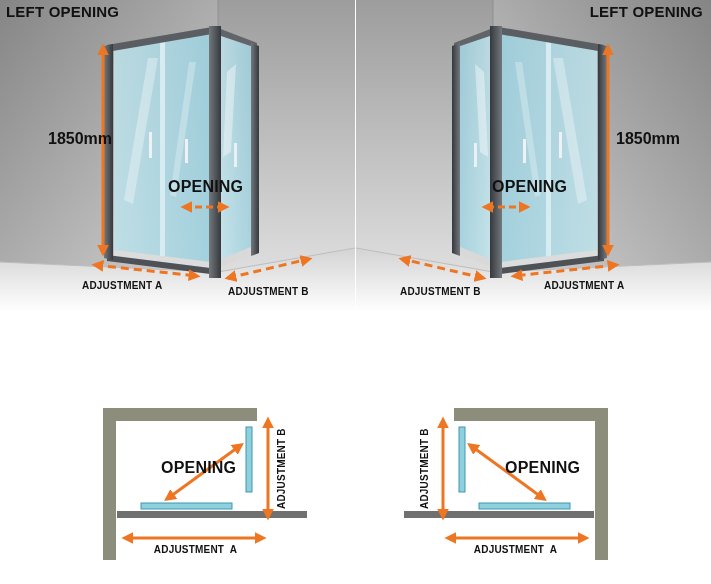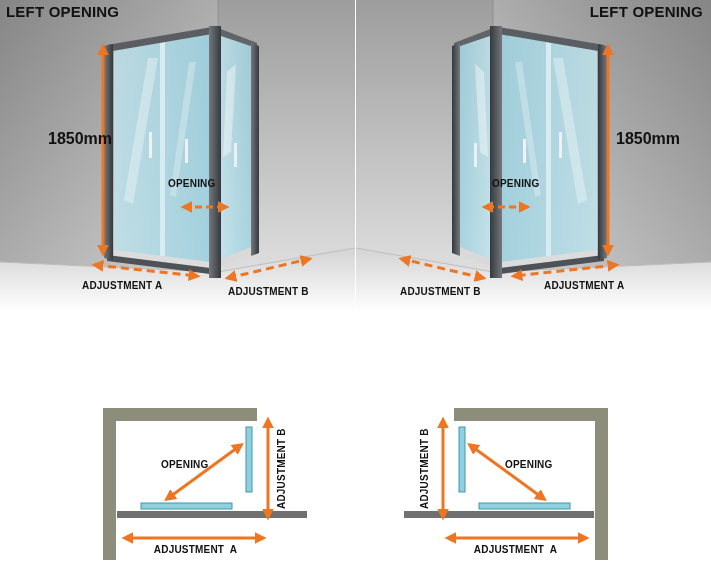--- a/index.html
+++ b/index.html
@@ -4,21 +4,21 @@
 <style>
   html,body{margin:0;padding:0;background:#fff;}
   #page{position:relative;width:711px;height:584px;background:#fff;overflow:hidden;
         font-family:"Liberation Sans",sans-serif;}
   .scene{position:absolute;top:0;width:355px;height:312px;}
   .scene svg{display:block;width:355px;height:312px;}
   .mirror{transform:scaleX(-1);}
   .lbl{position:absolute;color:#111;font-weight:bold;white-space:pre;line-height:1.1;}
   .title{font-size:15px;letter-spacing:.2px;}
   .dim{font-size:16px;text-align:right;}
-  .small{font-size:10px;letter-spacing:.2px;}
+  .small{font-size:16px;letter-spacing:.2px;}
   .adj{font-size:10px;letter-spacing:.2px;}
   .plan{position:absolute;width:215px;height:175px;}
   .plan svg{display:block;width:215px;height:175px;}
   .vlabel{writing-mode:vertical-rl;transform:rotate(180deg);height:110px;text-align:center;}
   .center{text-align:center;}
   #defs-holder{position:absolute;width:0;height:0;overflow:hidden;}
 </style>
 </head>
 <body>
 

